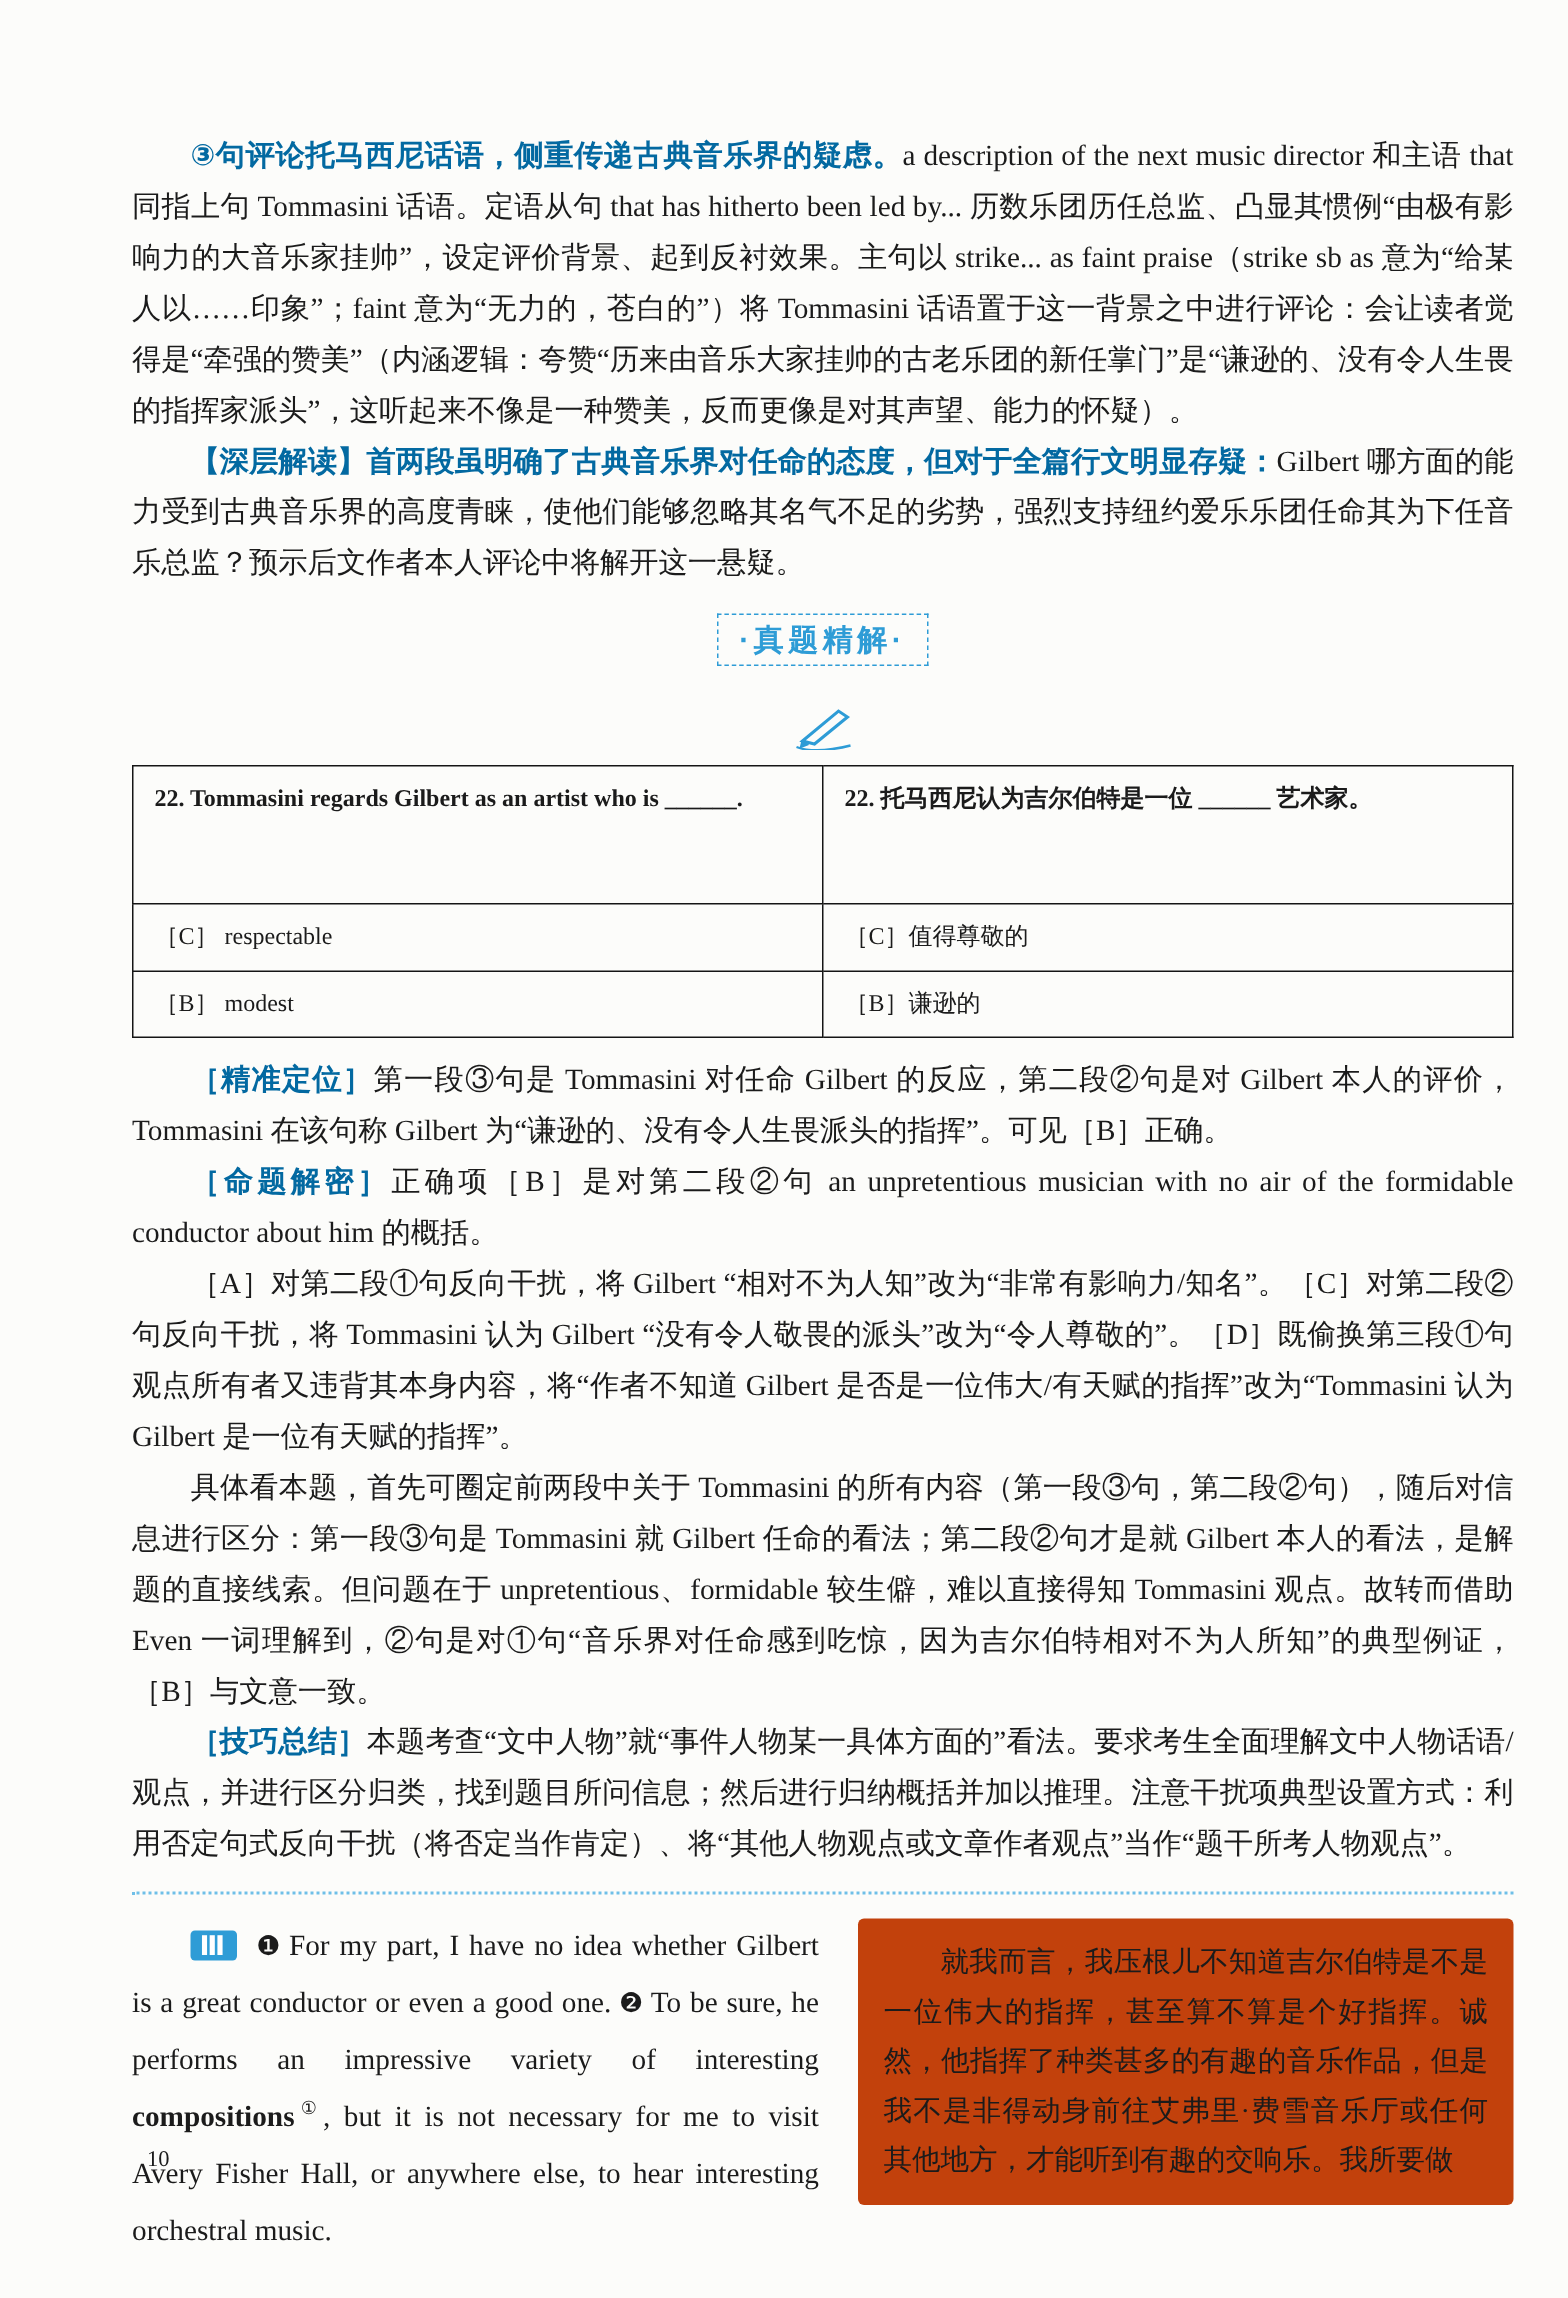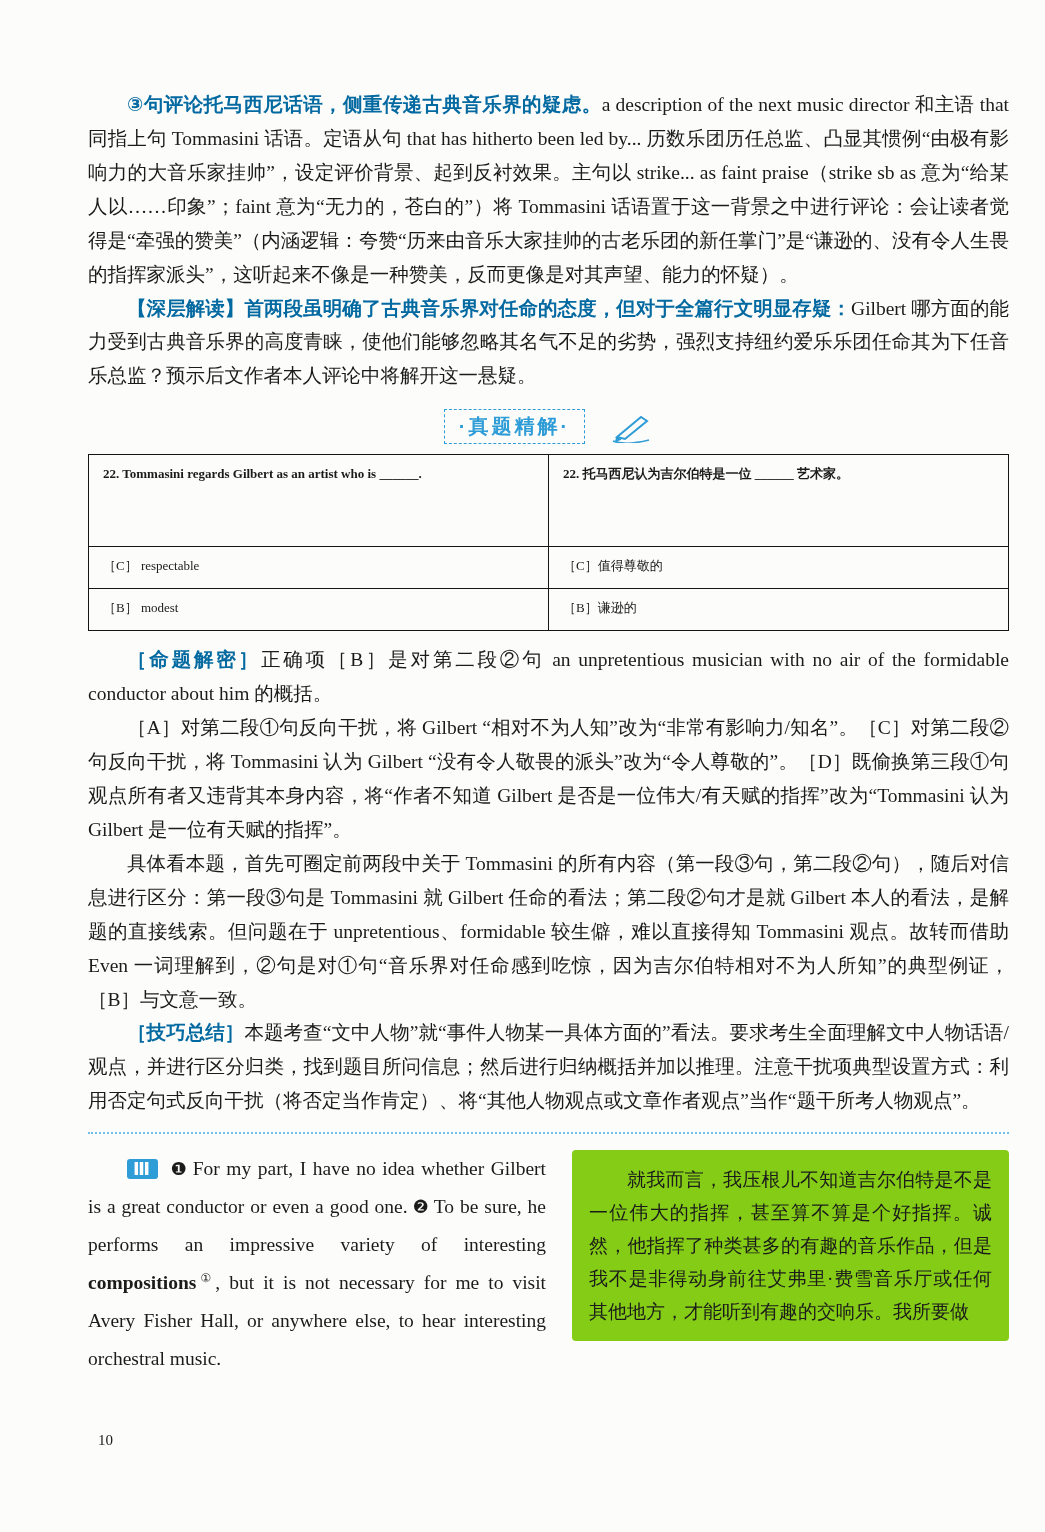--- a/index.html
+++ b/index.html
@@ -22,35 +22,35 @@
   }
   .lead {
     color:#0369a1;
     font-weight:bold;
     font-family:"Liberation Sans","DejaVu Sans",sans-serif;
   }
 
   
   .badge-wrap {
     display:flex; justify-content:center; align-items:center;
-    gap:24px; margin:16px 0 10px;
+    gap:24px; margin:16px 0 10px;flex-direction:column;
   }
   .badge {
     color:#2e9cd6; font-weight:bold; font-size:20px;
     font-family:"Liberation Sans","DejaVu Sans",sans-serif;
     border:1px dashed #2e9cd6;
     padding:3px 14px; letter-spacing:3px;
   }
   .pencil { width:44px; height:32px; }
 
   
   table.qt { width:100%; border-collapse:collapse; margin:10px 0 12px; }
   .qt td {
     border:1.5px solid #151515;
-    font-size:13px;
+    font-size:16px;
     padding:9px 14px;
     vertical-align:top;
     width:50%;
     line-height:1.6;
   }
   .qt tr.qrow td { font-weight:bold; height:92px; }
   .qt tr.orow td { height:42px; }
 
   
   .bottom {
@@ -73,21 +73,21 @@
     padding:0 6px;
     border-radius:3px;
     margin-right:9px;
     font-size:18px;
   }
   .sb { padding:0 4px; font-family:"DejaVu Sans",sans-serif; font-size:18px; }
   .bw { font-weight:bold; }
   sup.note { font-size:12px; vertical-align:super; }
   .trans-box {
     flex:1;
-    background:#84cc16;
+    background:#c2410c;
     border-radius:4px;
     padding:13px 17px;
     font-size:19px;
     line-height:1.74;
     text-align:justify;
     text-indent:2em;
     align-self:flex-start;
   }
 
   .pagenum {
@@ -128,20 +128,23 @@
       <td>［C］ respectable</td>
       <td>［C］值得尊敬的</td>
     </tr>
     <tr class="orow">
       <td>［B］ modest</td>
       <td>［B］谦逊的</td>
     </tr>
   </tbody>
     </table>
 
+  <p class="para">
+    <span class="lead">［精准定位］</span><span>第一段③句是 Tommasini 对任命 Gilbert 的反应，第二段②句是对 Gilbert 本人的评价，Tommasini 在该句称 Gilbert 为“谦逊的、没有令人生畏派头的指挥”。可见［B］正确。</span>
+  </p>
 
   <p class="para">
     <span class="lead">［命题解密］</span><span>正确项［B］是对第二段②句 an unpretentious musician with no air of the formidable conductor about him 的概括。</span>
   </p>
 
   <p class="para">
     <span>［A］对第二段①句反向干扰，将 Gilbert “相对不为人知”改为“非常有影响力/知名”。［C］对第二段②句反向干扰，将 Tommasini 认为 Gilbert “没有令人敬畏的派头”改为“令人尊敬的”。［D］既偷换第三段①句观点所有者又违背其本身内容，将“作者不知道 Gilbert 是否是一位伟大/有天赋的指挥”改为“Tommasini 认为 Gilbert 是一位有天赋的指挥”。</span>
   </p>
 
   <p class="para">

